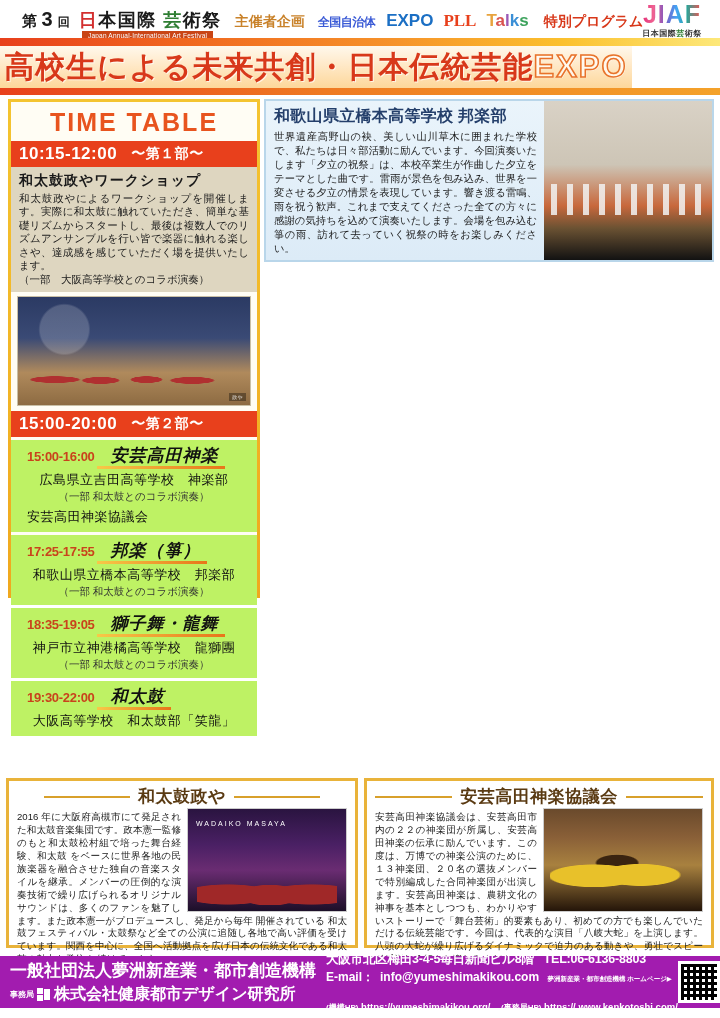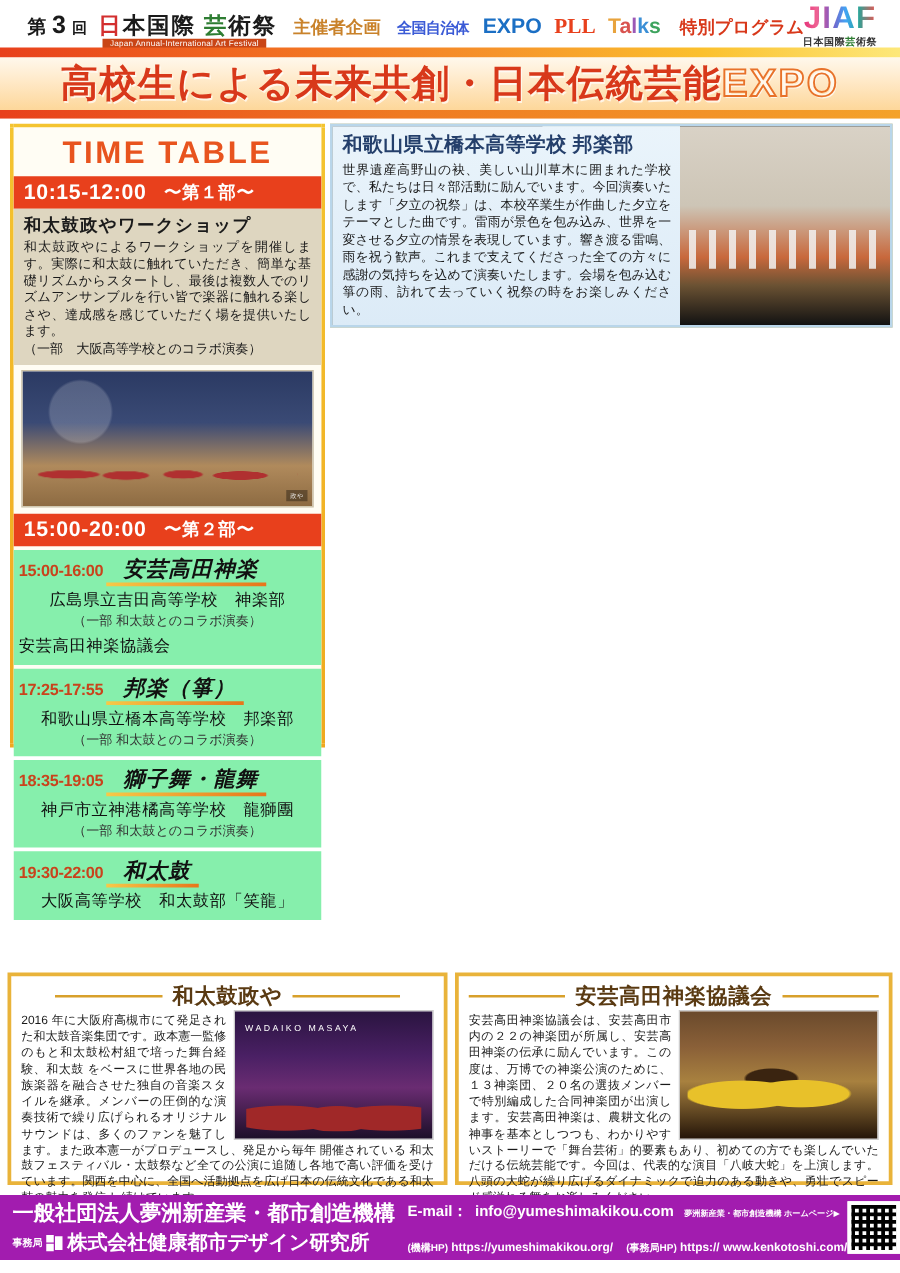--- a/index.html
+++ b/index.html
@@ -71,21 +71,21 @@
     font-size: 25px; font-weight: bold; letter-spacing: 1px; line-height: 1;
     background: linear-gradient(90deg,#e5337a 0%, #f06292 18%, #7e57c2 38%, #42a5f5 58%, #26a69a 75%, #ef5350 100%);
     -webkit-background-clip: text; background-clip: text; color: transparent;
   }
   .jiaf-jp { font-size: 8px; font-weight: bold; color: #333; letter-spacing: 0.5px; margin-top: 1px;}
   .jiaf-jp .g { color: #2e7d32; }
   .jiaf-en { font-size: 4px; color: #777; letter-spacing: 0.1px; }
 
   
   .title-banner {
-    position: absolute; left: 0; top: 46px; width: 720px; height: 42px;
+    position: absolute; left: 0; top: 46px; width: 632px; height: 42px;
     background: linear-gradient(180deg, #fff8ec 0%, #ffe9c8 45%, #fdd79a 100%);
     display: flex; align-items: center; justify-content: center;
   }
   .title-text {
     font-size: 30px; font-weight: bold; letter-spacing: 1px;
     color: #d8381a; white-space: nowrap;
     text-shadow: 1px 1px 0 rgba(255,255,255,.7);
   }
   .title-text .expo-out {
     color: transparent;
@@ -128,21 +128,21 @@
     margin-bottom: 2px;
   }
   .tt-para {
     font-size: 10.5px; line-height: 1.28; color: #1a1a1a; text-align: justify;
   }
   .tt-photo {
     margin: 4px 6px 0; height: 110px; border: 1px solid #c9bfa5;
     position: relative; overflow: hidden;
   }
   .tt-row {
-    background: #86efac; padding: 4px 4px 6px; margin-top: 3px;
+    background: #bef264; padding: 4px 16px 6px; margin-top: 3px;
   }
   .tt-row-top {
     display: flex; align-items: baseline; justify-content: flex-start; gap: 14px;
   }
   .tt-time { font-size: 13px; font-weight: bold; color: #c9431c; letter-spacing: -0.3px;}
   .tt-genre {
     font-size: 17px; font-weight: bold; font-style: italic; color: #111;
     letter-spacing: 1px; position: relative; padding: 0 2px;
   }
   .tt-genre::after{
@@ -501,20 +501,24 @@
         <span class="ft-mark">
             <i></i>
             <i></i>
             <i></i>
           </span>
         <span class="ft-org2">株式会社健康都市デザイン研究所</span>
       </div>
     </div>
     <div class="ft-div"></div>
     <div class="ft-right">
+      <div class="ft-addr">
+        <span>大阪市北区梅田3-4-5毎日新聞ビル8階</span>
+        &nbsp;&nbsp;<span>TEL:</span><span>06-6136-8803</span>
+      </div>
       <div class="ft-mail">
         <span>E-mail：</span>
           <span>info@yumeshimakikou.com</span>
         <span class="ft-hpnote">夢洲新産業・都市創造機構 ホームページ▶</span>
       </div>
       <div class="ft-urls">
         <span class="tag">(機構HP)</span>
         <span>https://yumeshimakikou.org/</span>
         &nbsp;&nbsp;
         <span class="tag">(事務局HP)</span>

